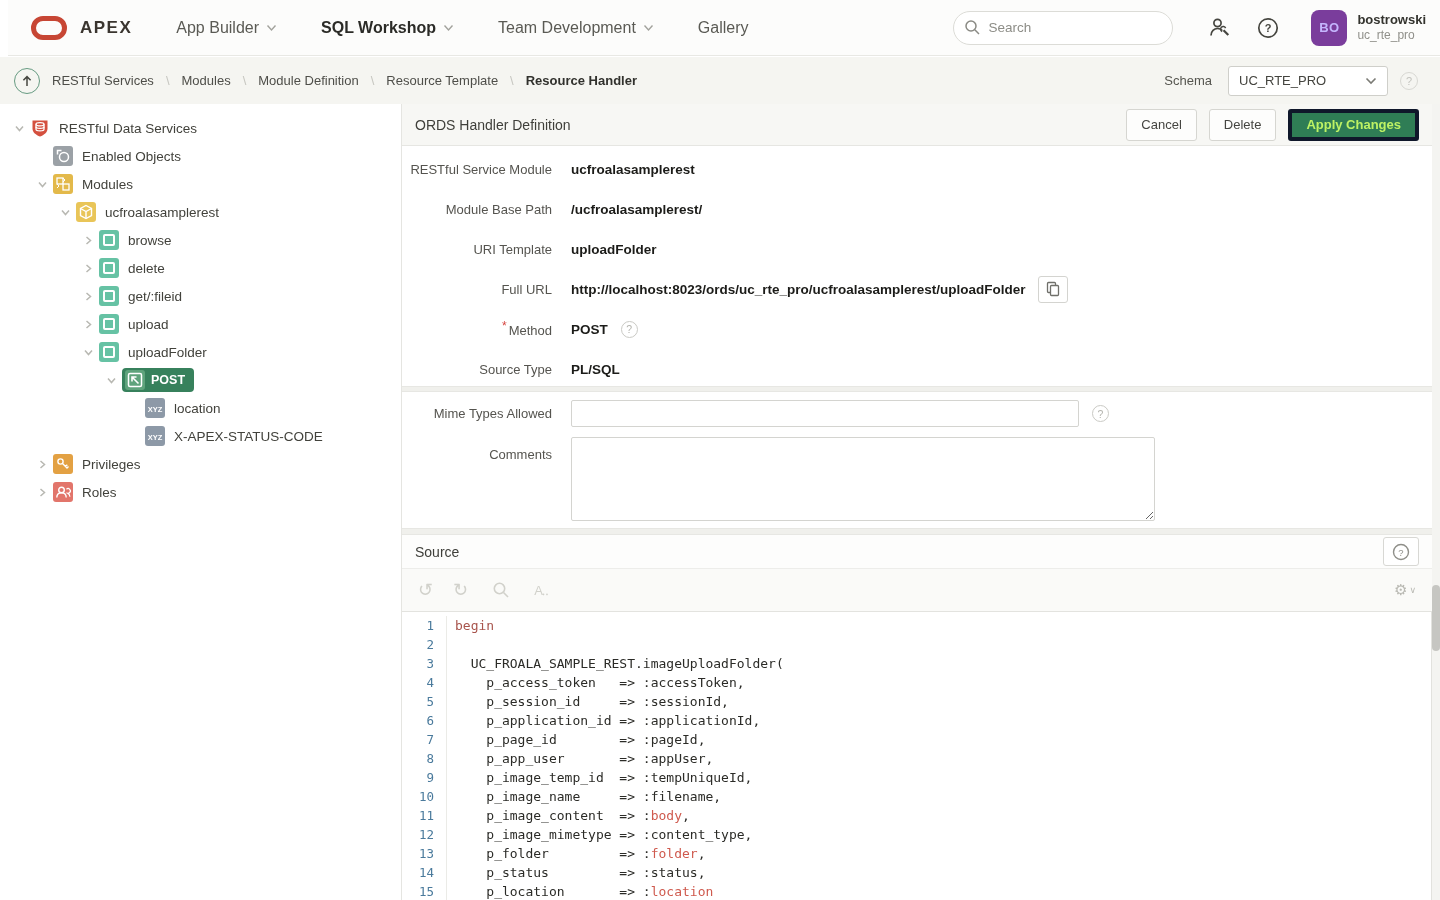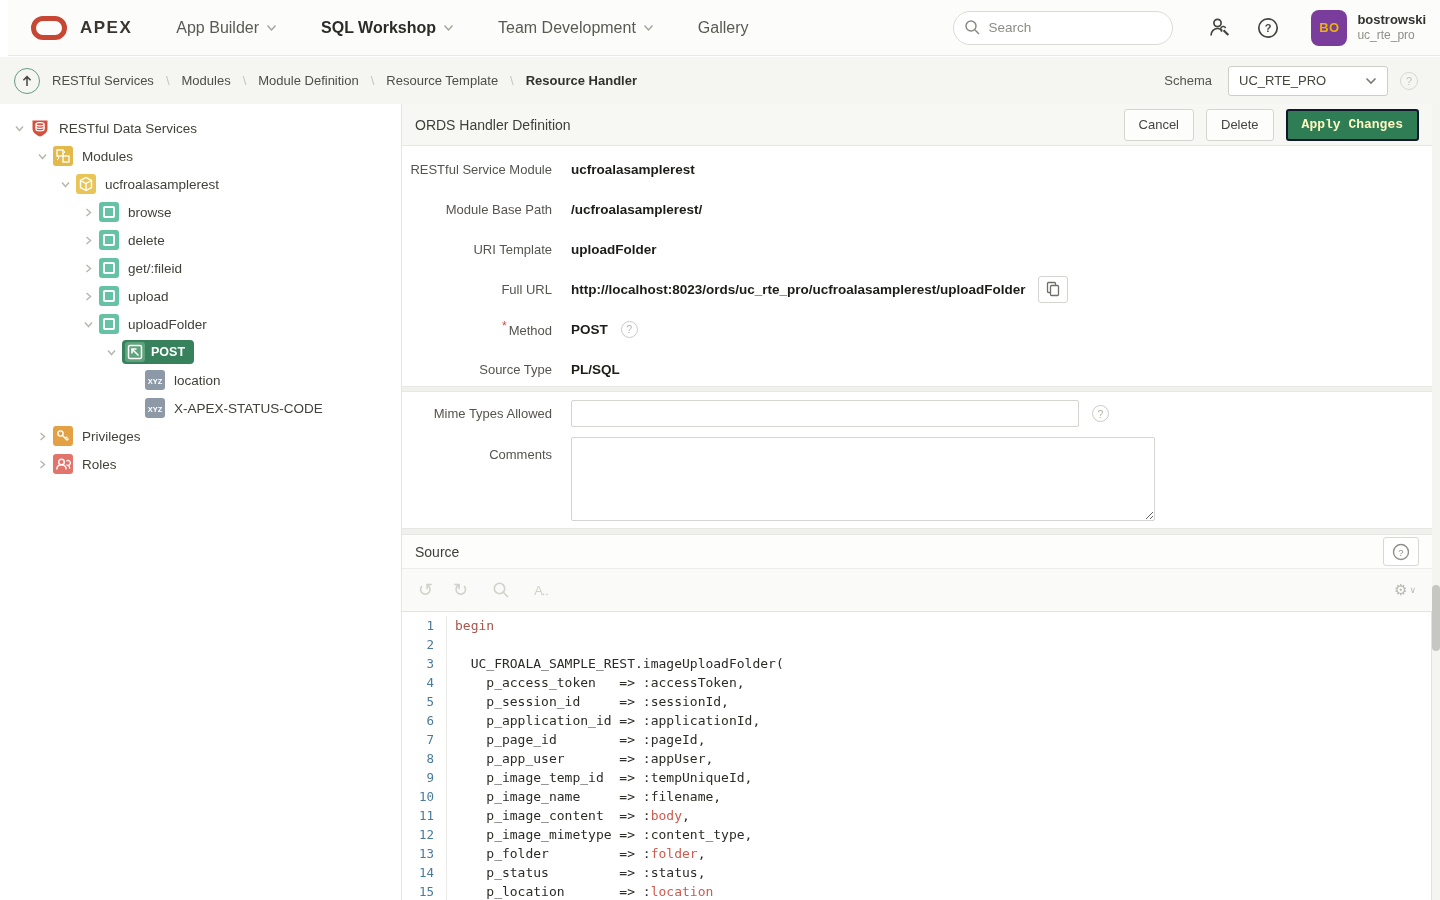--- a/index.html
+++ b/index.html
@@ -15,21 +15,21 @@
   .nav-item { display:flex; align-items:center; gap:7px; padding:0 18px; height:56px; font-size:16px; color:#5a5a54; cursor:pointer; }
   .nav-item.active .nav-label { font-weight:bold; color:#2b2b27; }
   .header-right { margin-left:auto; display:flex; align-items:center; padding-right:22px; }
   .search-box { position:relative; width:220px; height:34px; margin-right:32px; }
   .search-box input { width:100%; height:100%; border:1px solid #dcdcd7; border-radius:17px; padding:0 12px 0 34px;
                       font-size:13.5px; color:#4a4a44; background:#fff; outline:none; font-family:"Liberation Sans",sans-serif; }
   .search-box input::placeholder { color:#8d8d87; }
   .search-glyph { position:absolute; left:11px; top:8px; }
   .hdr-icon { width:30px; height:30px; display:flex; align-items:center; justify-content:center; cursor:pointer; }
   .hdr-icon + .hdr-icon { margin-left:18px; }
-  .avatar { width:36px; height:36px; border-radius:8px; background:#7a3d9c; color:#eab308; font-weight:bold;
+  .avatar { width:36px; height:36px; border-radius:8px; background:#7a3d9c; color:#c4b5fd; font-weight:bold;
             font-size:13px; display:flex; align-items:center; justify-content:center; margin-left:28px; letter-spacing:.5px; }
   .user-meta { margin-left:10px; line-height:1.25; }
   .user-name { font-size:13px; font-weight:bold; color:#33332e; }
   .user-schema { font-size:12px; color:#90908a; }
 
   
   .crumb-bar { position:absolute; top:57px; left:0; width:1440px; height:47px; background:#f5f5f1;
                display:flex; align-items:center; padding:0 22px 0 14px; }
   .up-circle { width:26px; height:26px; border:1.5px solid #679b82; border-radius:50%; display:flex;
                align-items:center; justify-content:center; margin-right:12px; cursor:pointer; background:transparent; }
@@ -57,21 +57,21 @@
 
   
   .main { position:absolute; top:104px; left:402px; width:1030px; height:796px; background:#fff; display:flex; flex-direction:column; }
   .region-header { height:42px; flex:none; background:#f7f7f4; border-bottom:1px solid #e6e6e2;
                    display:flex; align-items:center; padding:0 13px; }
   .region-title { font-size:14px; color:#3f3f3a; }
   .btn-group { margin-left:auto; display:flex; gap:12px; }
   .btn { height:32px; padding:0 14px; border-radius:3px; font-size:13px; display:flex; align-items:center; cursor:pointer;
          font-family:"Liberation Sans",sans-serif; }
   .btn.secondary { background:#fdfdfc; border:1px solid #d6d6d1; color:#454541; }
-  .btn.primary { background:#2f7d55; border:2px solid #0f172a; color:#fef9c3; font-weight:bold;font-family:Liberation Mono, monospace; }
+  .btn.primary { background:#2f7d55; border:4px solid #0f172a; color:#bef264; font-weight:bold; }
 
   .form-area { flex:none; height:240px; padding-top:3px; }
   .f-row { display:flex; align-items:center; height:40px; }
   .f-label { width:150px; text-align:right; font-size:13px; color:#55544f; flex:none; }
   .f-label .req { color:#d64540; font-size:12px; vertical-align:super; margin-right:2px; }
   .f-value { margin-left:19px; font-size:13.5px; font-weight:bold; color:#1c1c19; display:flex; align-items:center; }
   .copy-btn { width:30px; height:27px; border:1px solid #d4d4d0; border-radius:3px; background:#fff;
               display:flex; align-items:center; justify-content:center; margin-left:12px; cursor:pointer; }
   .mini-help { width:17px; height:17px; border:1px solid #cacac5; border-radius:50%; color:#b4b4ae; font-size:10.5px;
                display:flex; align-items:center; justify-content:center; margin-left:13px; font-weight:normal; cursor:pointer; }
@@ -228,20 +228,31 @@
       </span>
       <span class="t-icon">
         <svg width="20" height="20" viewBox="0 0 20 20">
           <path d="M2.5 2.5h15v8c0 4-3.5 6.5-7.5 8-4-1.5-7.5-4-7.5-8z" fill="#d4503f"></path>
           <ellipse cx="10" cy="6.3" rx="4" ry="1.6" fill="none" stroke="#fff" stroke-width="1.3"></ellipse>
           <path d="M6 6.3v5c0 .9 1.8 1.6 4 1.6s4-.7 4-1.6v-5" fill="none" stroke="#fff" stroke-width="1.3"></path>
           <path d="M6 8.8c0 .9 1.8 1.6 4 1.6s4-.7 4-1.6" fill="none" stroke="#fff" stroke-width="1.3"></path>
         </svg>
       </span>
       <span>RESTful Data Services</span>
+    </div>
+    <div class="tree-row" style="padding-left: 31px;">
+      <span class="expander"></span>
+      <span class="t-icon">
+        <svg width="20" height="20" viewBox="0 0 20 20">
+          <rect width="20" height="20" rx="3" fill="#9ba1a6"></rect>
+          <path d="M4.5 8.5v-4h4" fill="none" stroke="#fff" stroke-width="1.5"></path>
+          <circle cx="11" cy="11" r="4.5" fill="none" stroke="#fff" stroke-width="1.5"></circle>
+        </svg>
+      </span>
+      <span>Enabled Objects</span>
     </div>
     <div class="tree-row" style="padding-left: 31px;">
       <span class="expander">
         <svg width="11" height="11" viewBox="0 0 11 11" fill="none" stroke="#b8b8b2" stroke-width="1.5">
           <path d="M2 3.5l3.5 4 3.5-4"></path>
         </svg>
       </span>
       <span class="t-icon">
         <svg width="20" height="20" viewBox="0 0 20 20">
           <rect width="20" height="20" rx="3" fill="#e3b94a"></rect>

